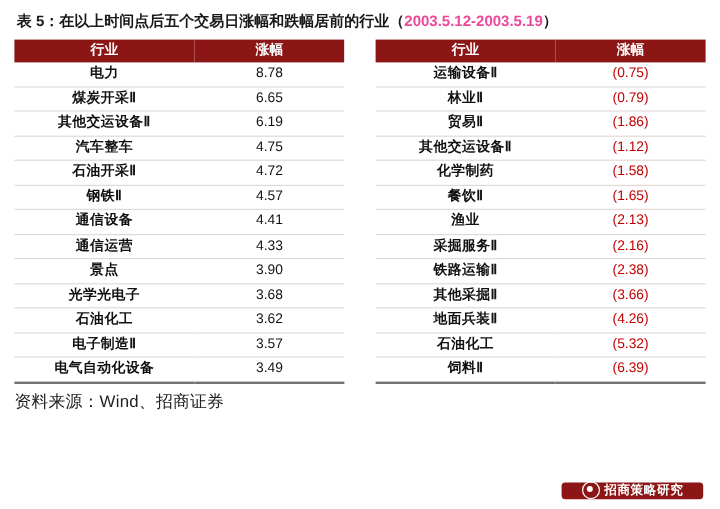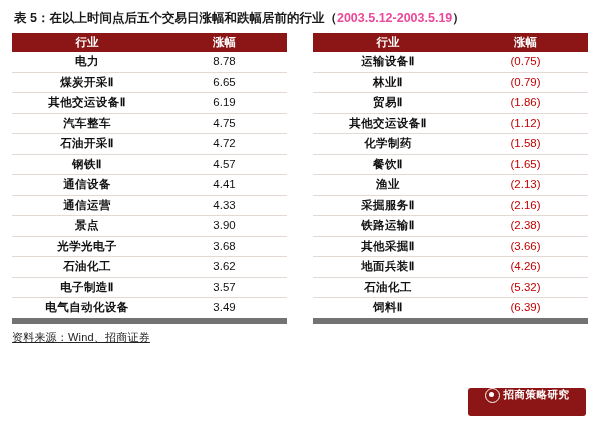--- a/index.html
+++ b/index.html
@@ -69,49 +69,48 @@
     border-bottom: none;
     background: #ffffff;
   }
   .row td.val-neg {
     color: #c00000;
   }
   .row.first td {
     border-top: none;
   }
   .row.last td {
-    border-bottom: 6px solid #737373;
+    border-bottom: 2px solid #737373;
   }
   .row.last td.gap {
     border-bottom: none;
   }
   .col-name { width: 150px; }
   .col-val  { width: 125px; }
   .col-gap  { width: 26px; }
 
   .source {
     margin-top: 6px;
-    font-size: 11px;
+    font-size: 14px;
     color: #222222;
     letter-spacing: 0.2px;
-    text-decoration: underline;
   }
   .stamp {
     position: absolute;
     right: 14px;
     bottom: 8px;
     width: 118px;
-    height: 28px;
+    height: 14px;
     background: #8c1515;
     border-radius: 3px;
     color: #ffffff;
     font-size: 10.5px;
     font-weight: bold;
     display: flex;
-    align-items: flex-start;
+    align-items: flex-end;
     justify-content: center;
     gap: 4px;
     letter-spacing: 0.5px;
     font-family: Liberation Serif, serif;
   }
   .stamp .logo {
     width: 13px;
     height: 13px;
     border-radius: 50%;
     border: 1.4px solid #ffffff;

